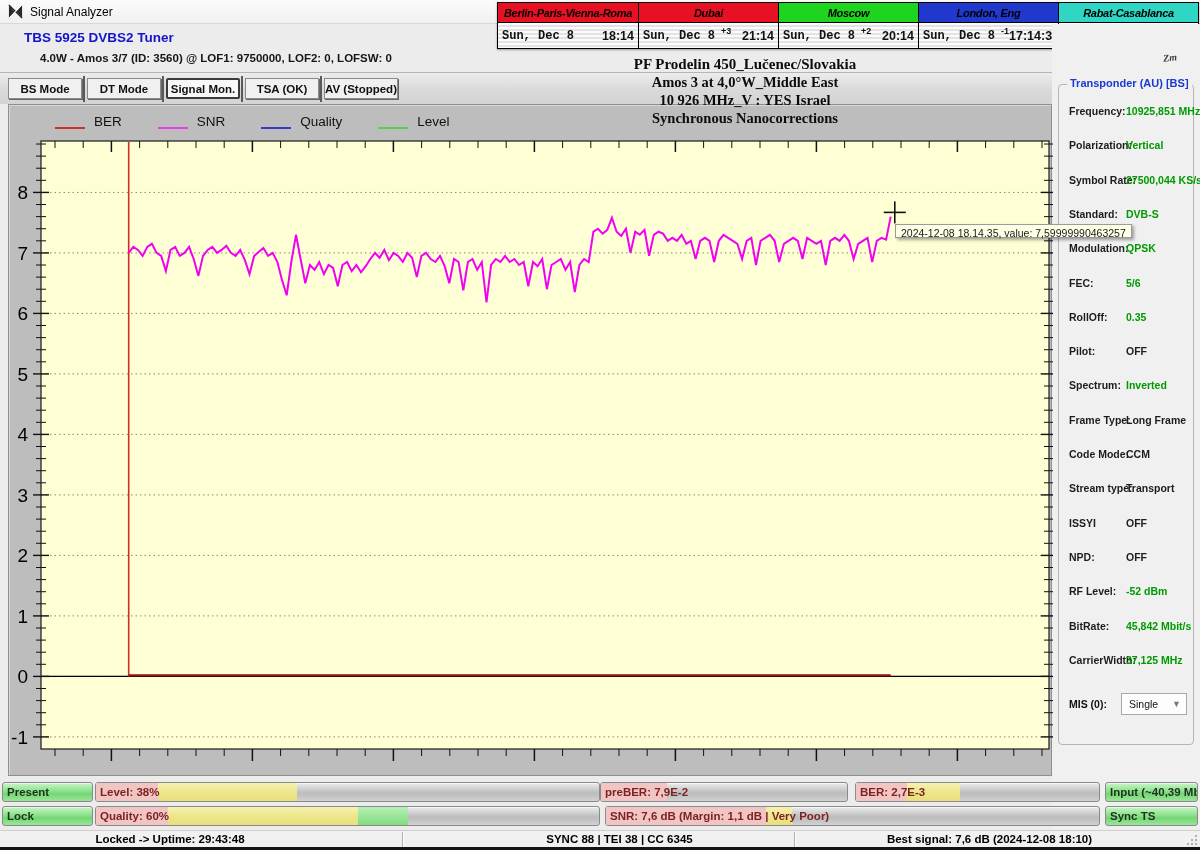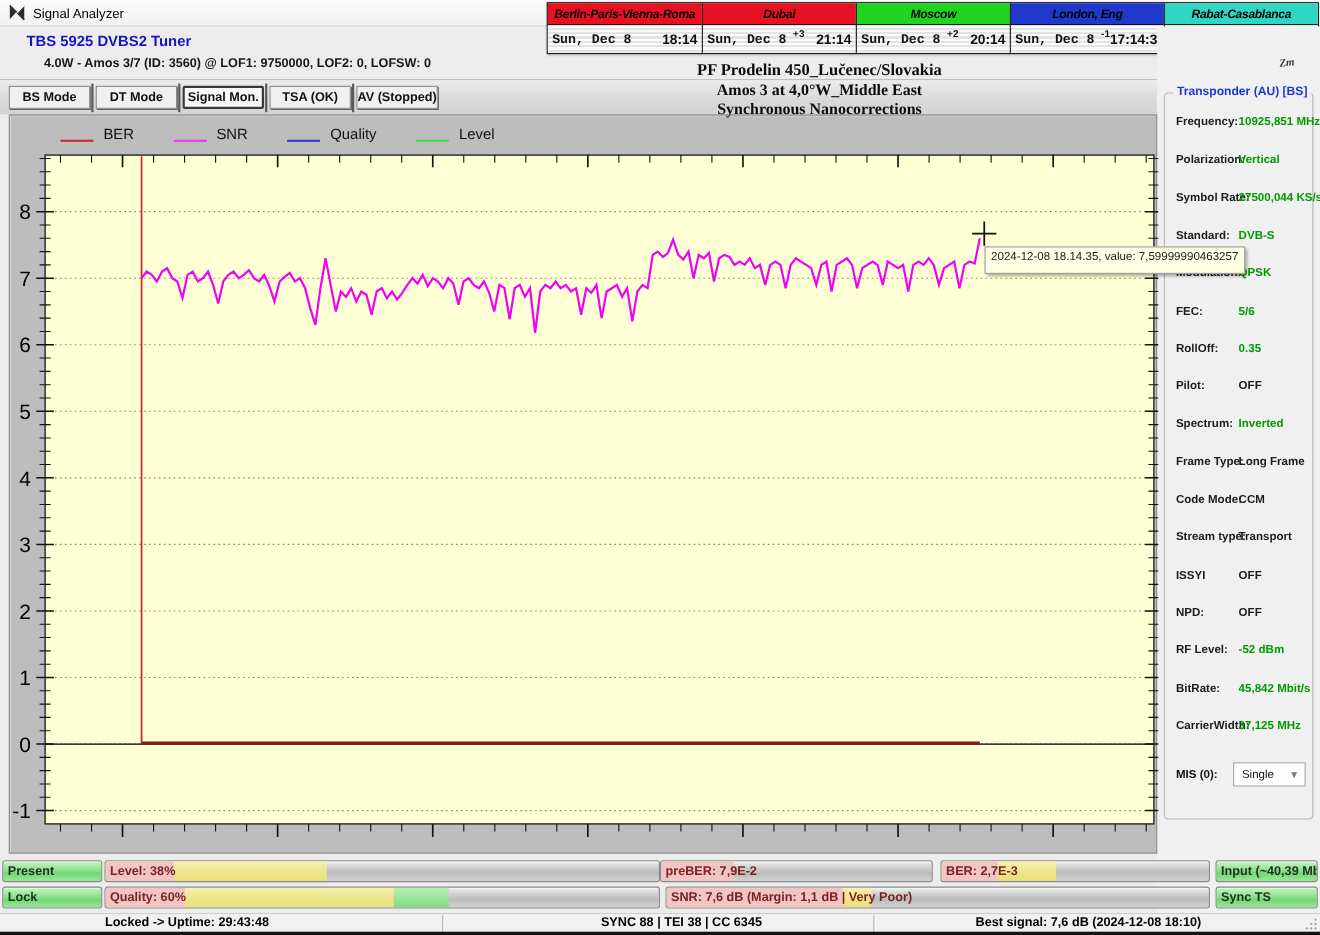--- a/index.html
+++ b/index.html
@@ -38,21 +38,21 @@
 
   .watermark { position:absolute; left:1163px; top:52px; font-family:"Liberation Serif",serif; font-style:italic; font-weight:bold; font-size:10px; color:#3a3a3a; transform:rotate(-6deg); z-index:6; }
 
   
   .chart-panel { position:absolute; left:8px; top:104px; width:1044px; height:672px; background:#bdbdbd; border:1px solid #8f8f8f; box-shadow:inset 1px 1px 0 #d6d6d6; }
   .legend { position:absolute; left:46px; top:6px; display:flex; align-items:center; height:20px; }
   .legend .item { display:flex; align-items:flex-end; margin-right:36px; }
   .legend .sw { width:30px; height:2px; margin-right:9px; }
   .legend .lb { font-size:13.5px; color:#111; }
   #chart-svg { position:absolute; left:0; top:0; }
-  .tooltip { position:absolute; left:886px; top:119px; height:25px; background:#ffffe6; border:1px solid #9a9a9a; box-shadow:2px 2px 3px rgba(0,0,0,.35); font-size:10.5px; line-height:16px; padding:0 5px; white-space:nowrap; color:#1a1a1a; z-index:9;text-align:center; }
+  .tooltip { position:absolute; left:886px; top:119px; height:14px; background:#ffffe6; border:1px solid #9a9a9a; box-shadow:2px 2px 3px rgba(0,0,0,.35); font-size:10.5px; line-height:16px; padding:0 5px; white-space:nowrap; color:#1a1a1a; z-index:9;text-align:center; }
 
   
   .right-bg { position:absolute; left:1052px; top:24px; width:148px; height:823px; background:#f0f0f0; }
   .groupbox { position:absolute; left:1058px; top:84px; width:136px; height:661px; border:1px solid #b5b5b5; border-radius:4px; }
   .groupbox .gtitle { position:absolute; left:8px; top:-8px; background:#f0f0f0; padding:0 3px; color:#1a39cf; font-weight:bold; font-size:11px; }
   .frow { position:absolute; left:0; width:136px; height:16px; }
   .frow .flabel { position:absolute; left:10px; font-size:10.5px; font-weight:600; color:#1c1c1c; white-space:nowrap; }
   .frow .fvalue { position:absolute; left:67px; font-size:10.5px; font-weight:bold; white-space:nowrap; }
   .fvalue.g { color:#009a00; } .fvalue.k { color:#1c1c1c; }
   .mis-row { position:absolute; left:0; top:608px; width:136px; }
@@ -143,20 +143,21 @@
     <div class="tdiv" style="left: 162px;"></div>
     <div class="tbtn" style="left: 245px;">TSA (OK)</div>
     <div class="tdiv" style="left: 241px;"></div>
     <div class="tbtn" style="left: 324px;">AV (Stopped)</div>
     <div class="tdiv" style="left: 320px;"></div>
   </div>
 
 <div class="hdr">
   <div class="l1">PF Prodelin 450_Lučenec/Slovakia</div>
   <div class="ln">Amos 3 at 4,0°W_Middle East</div>
+  <div class="ln">10 926 MHz_V : YES Israel</div>
   <div class="ln">Synchronous Nanocorrections</div>
 </div>
 <div class="watermark">Zm</div>
 
 <div class="right-bg"></div>
 <div class="groupbox" id="groupbox">
   <div class="gtitle">Transponder (AU) [BS]</div>
   <div class="mis-row">
     <span class="mis-label">MIS (0):</span>
     <div class="mis-select">

